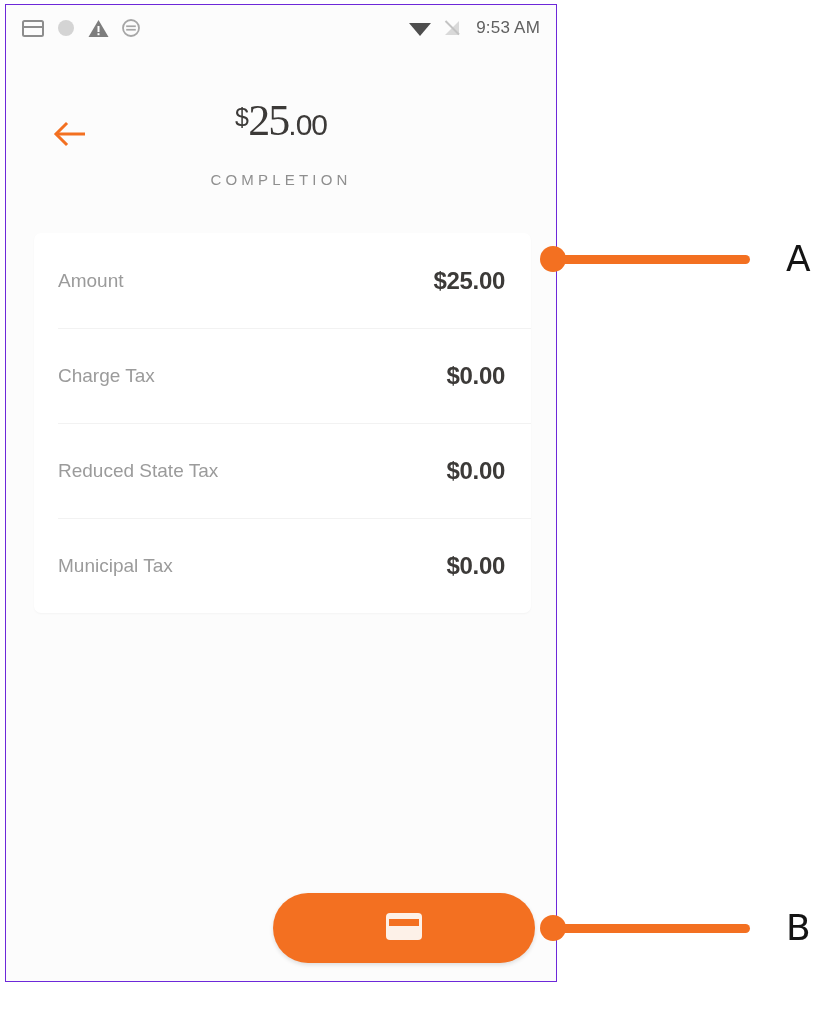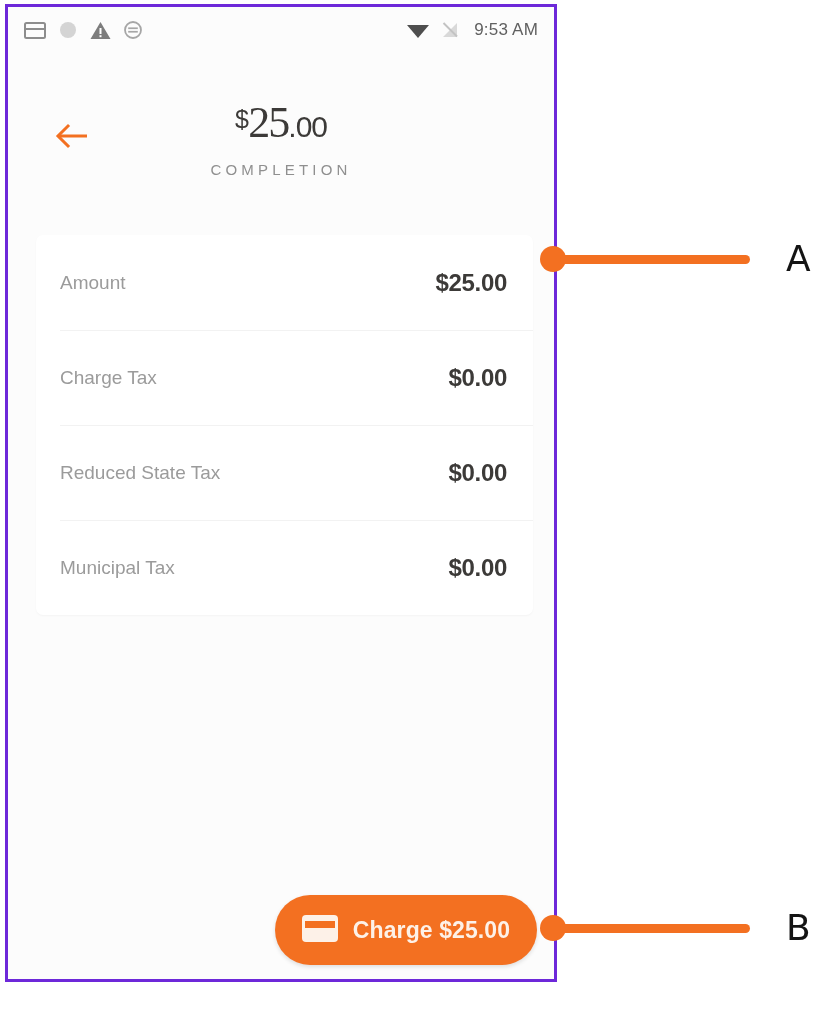--- a/index.html
+++ b/index.html
@@ -16,21 +16,21 @@
   }
 
   
   #phone-frame {
     position: absolute;
     left: 5px;
     top: 4px;
     width: 552px;
     height: 978px;
     background: #fcfcfc;
-    border: 3px solid #6d28d9;
+    border: 1px solid #6d28d9;
     box-sizing: border-box;
     overflow: hidden;
   }
 
   
   #status-bar {
     position: absolute;
     left: 0; top: 0;
     width: 100%;
     height: 46px;
@@ -103,21 +103,21 @@
     font-weight: 400;
     letter-spacing: -2px;
     font-family: Liberation Serif, serif;
   }
   #amount-cents {
     font-size: 30px;
     font-weight: 400;
     letter-spacing: -1px;
   }
   #amount-label {
-    margin-top: 16px;
+    margin-top: 28px;
     font-size: 15px;
     color: #8f8f8f;
     letter-spacing: 4.2px;
     font-weight: 400;
   }
 
   
   #detail-card {
     position: absolute;
     left: 28px;
@@ -308,21 +308,20 @@
 
   </div>
 
   <div id="charge-button">
     <span>
       <svg width="36" height="27" viewBox="0 0 36 27">
         <rect x="0" y="0" width="36" height="27" rx="4" fill="#fdf1e8"></rect>
         <rect x="3" y="6" width="30" height="7" fill="#f37021"></rect>
       </svg>
     </span>
-    <span id="charge-label">Charge $25.00</span>
   </div>
 
 </div>
 
 <div class="annotation" id="annotation-a">
   <span class="anno-dot"></span>
   <span class="anno-line"></span>
   <span class="anno-label">A</span>
 </div>
 

